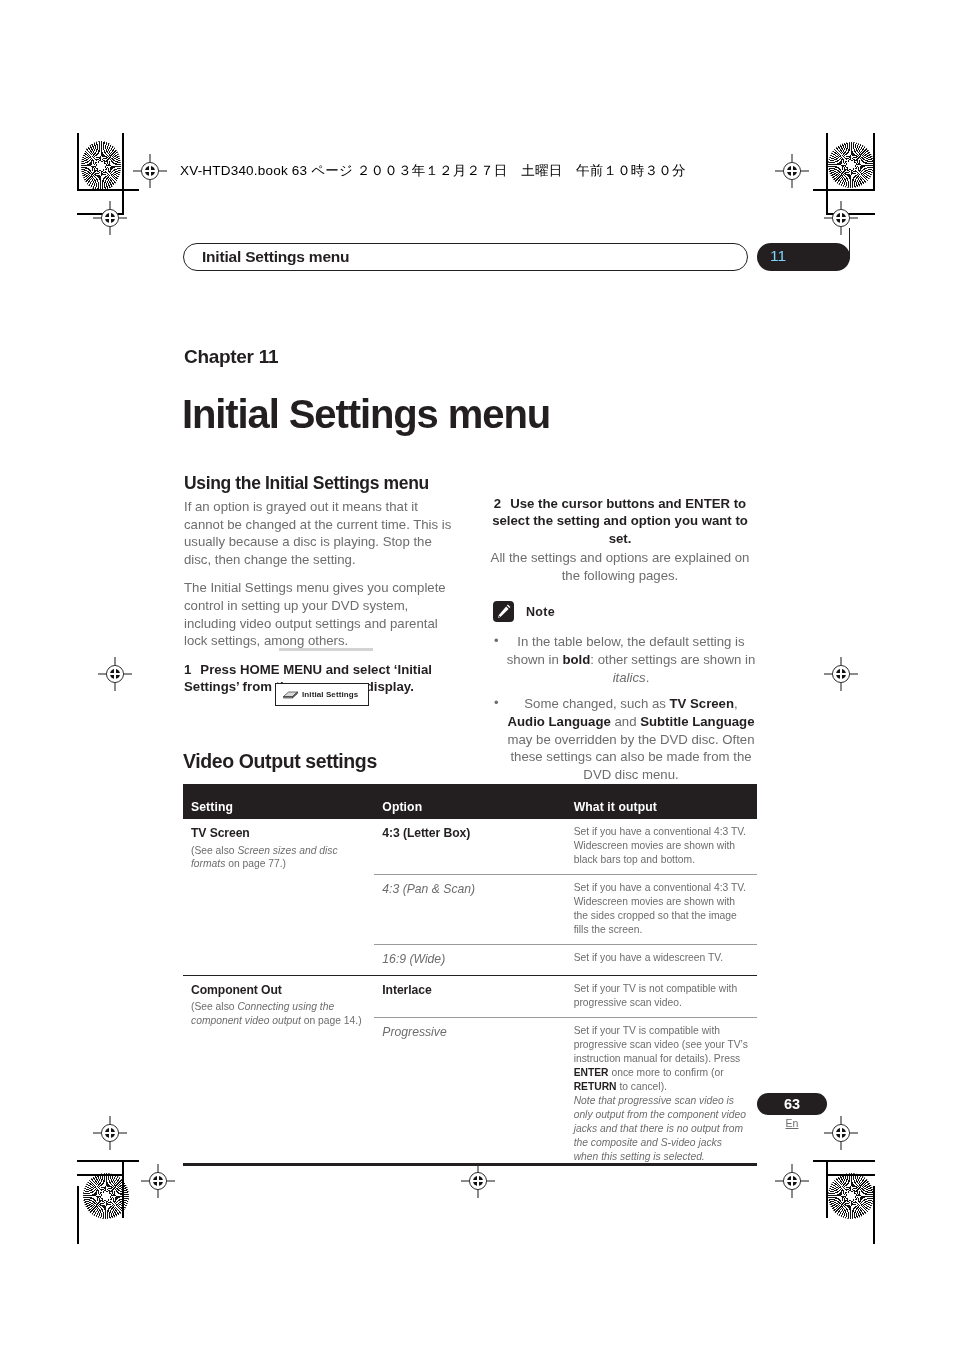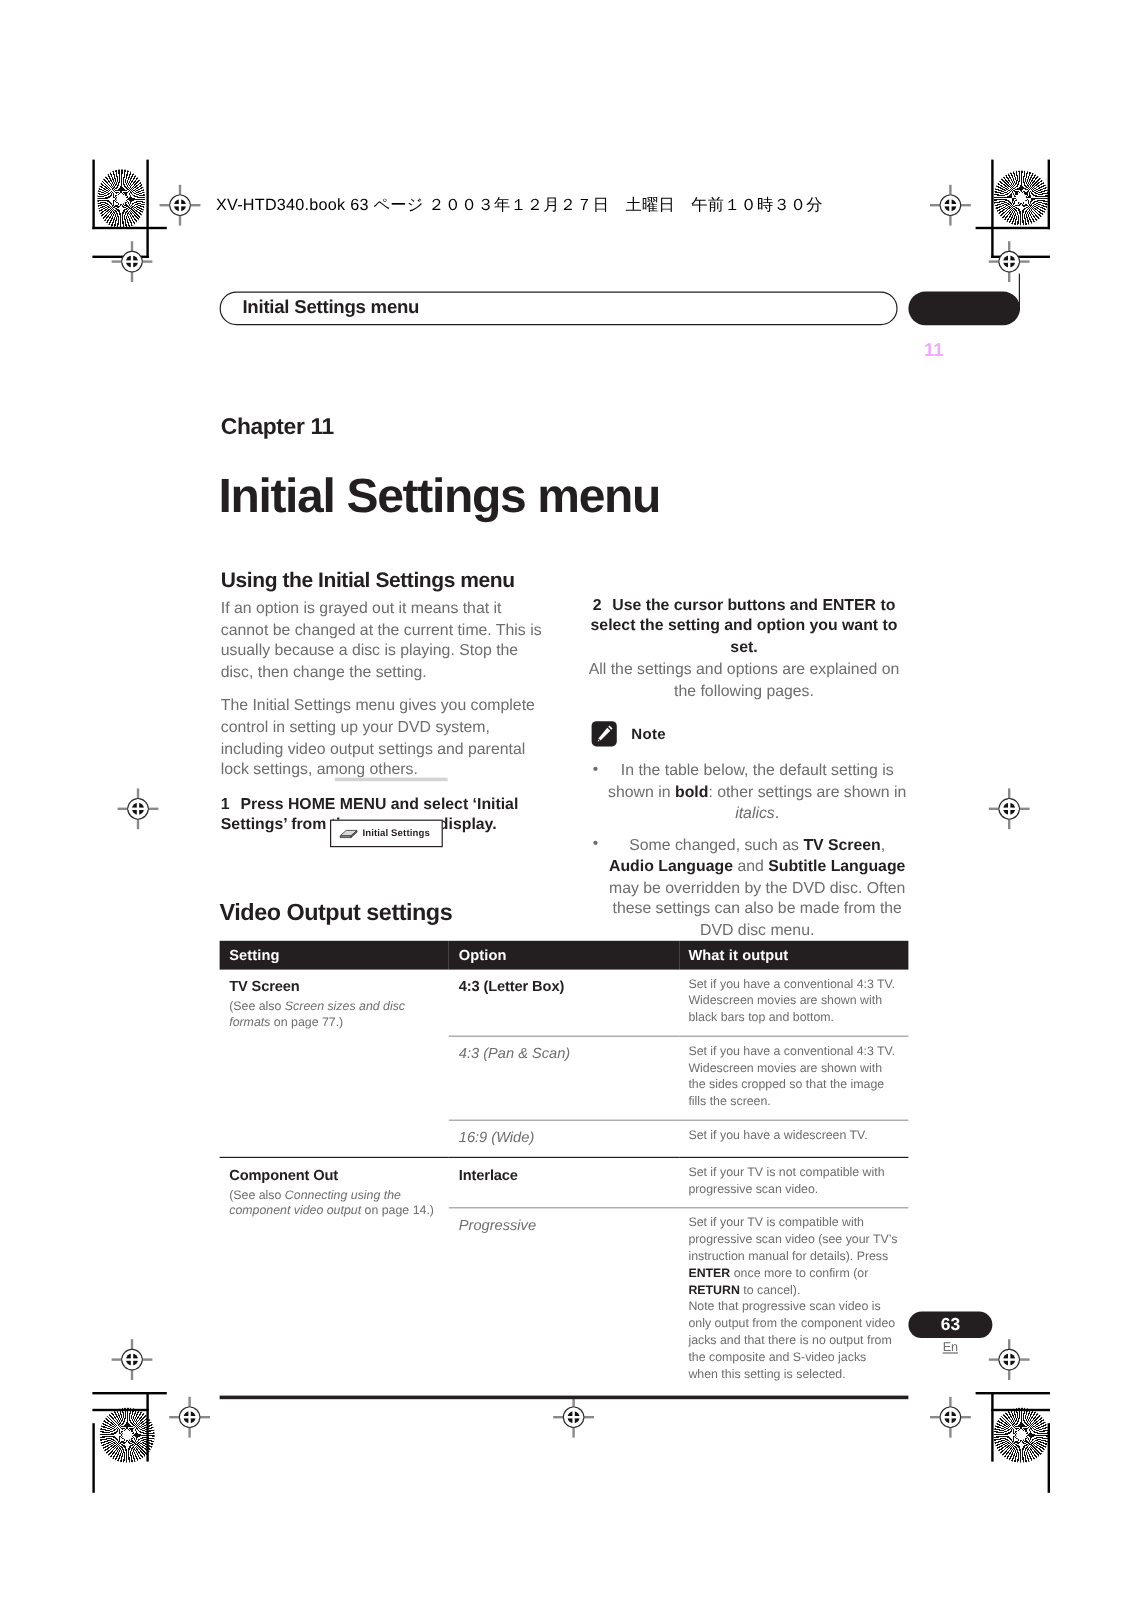--- a/index.html
+++ b/index.html
@@ -105,24 +105,23 @@
     top: 243px;
     width: 93px;
     height: 28px;
     background: #231f20;
     border-radius: 14px;
   }
   .chaptab span {
     position: absolute;
     left: 13px;
     top: 4px;
-    color: #f0abfc;
+    color: #7dd3fc;
     font-size: 15.5px;
-    font-weight: bold;
-    margin-top: 37px;
+    font-weight: normal;
   }
   .tabrule {
     position: absolute;
     left: 849px;
     top: 228px;
     width: 1.4px;
     height: 31px;
     background: #231f20;
   }
 
@@ -279,21 +278,21 @@
     width: 574px;
     border-collapse: collapse;
     table-layout: fixed;
   }
   table.vot th {
     background: #231f20;
     color: #ffffff;
     font-size: 12.2px;
     font-weight: bold;
     text-align: left;
-    padding: 5px 0 5px 8px;
+    padding: 16px 0 5px 8px;
     letter-spacing: 0.1px;
   }
   table.vot td {
     vertical-align: top;
     font-size: 10.3px;
     line-height: 1.36;
     color: #6d6d6d;
     padding: 6px 8px 7px 8px;
   }
   td.c-setting { width: 124px; }
@@ -327,21 +326,21 @@
   }
   tr.rule-top > td { border-top: 0.8px solid #9b9b9b; }
   tr.group-top > td { border-top: 1.3px solid #231f20; }
   .tbl-bottom {
     position: absolute;
     left: 183px;
     width: 574px;
     height: 2.6px;
     background: #231f20;
   }
-  .note-ital { display: block; }
+  .note-ital { font-style: italic; display: block; }
 
   
   .pagetab {
     position: absolute;
     left: 757px;
     top: 1093px;
     width: 70px;
     height: 22px;
     background: #231f20;
     border-radius: 11px;

